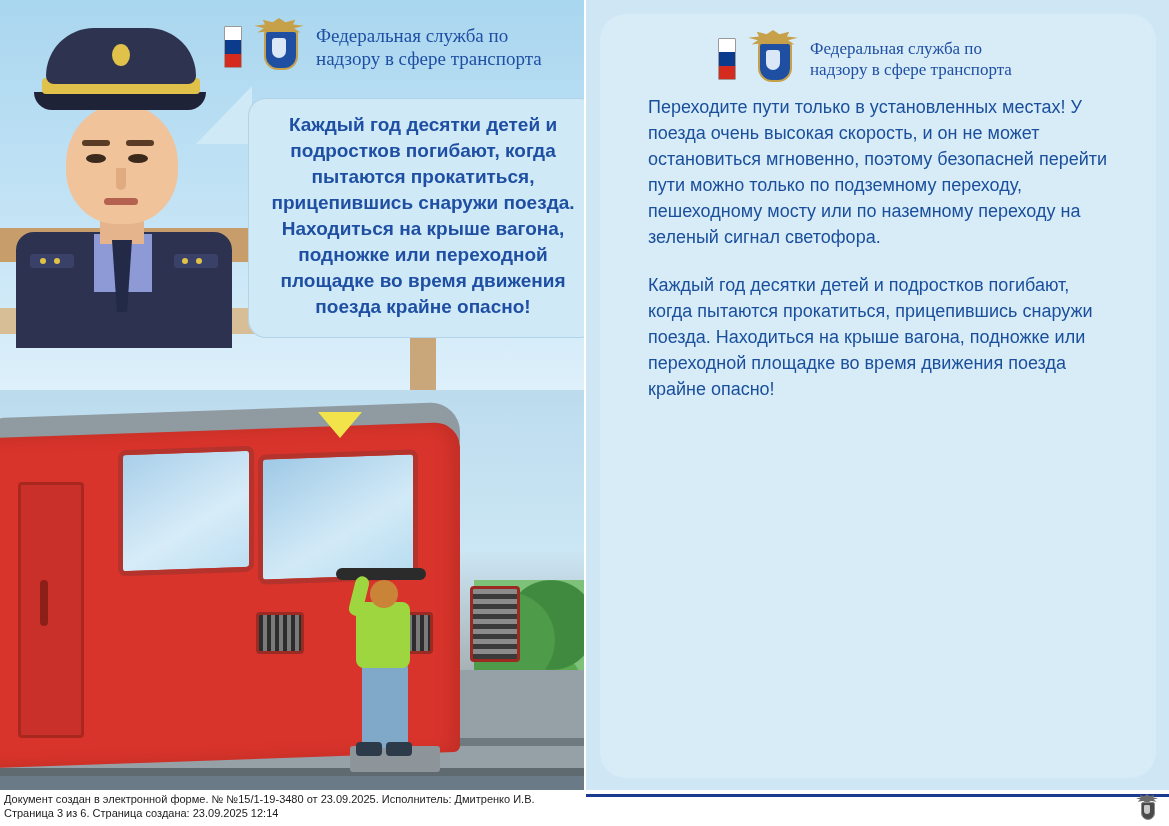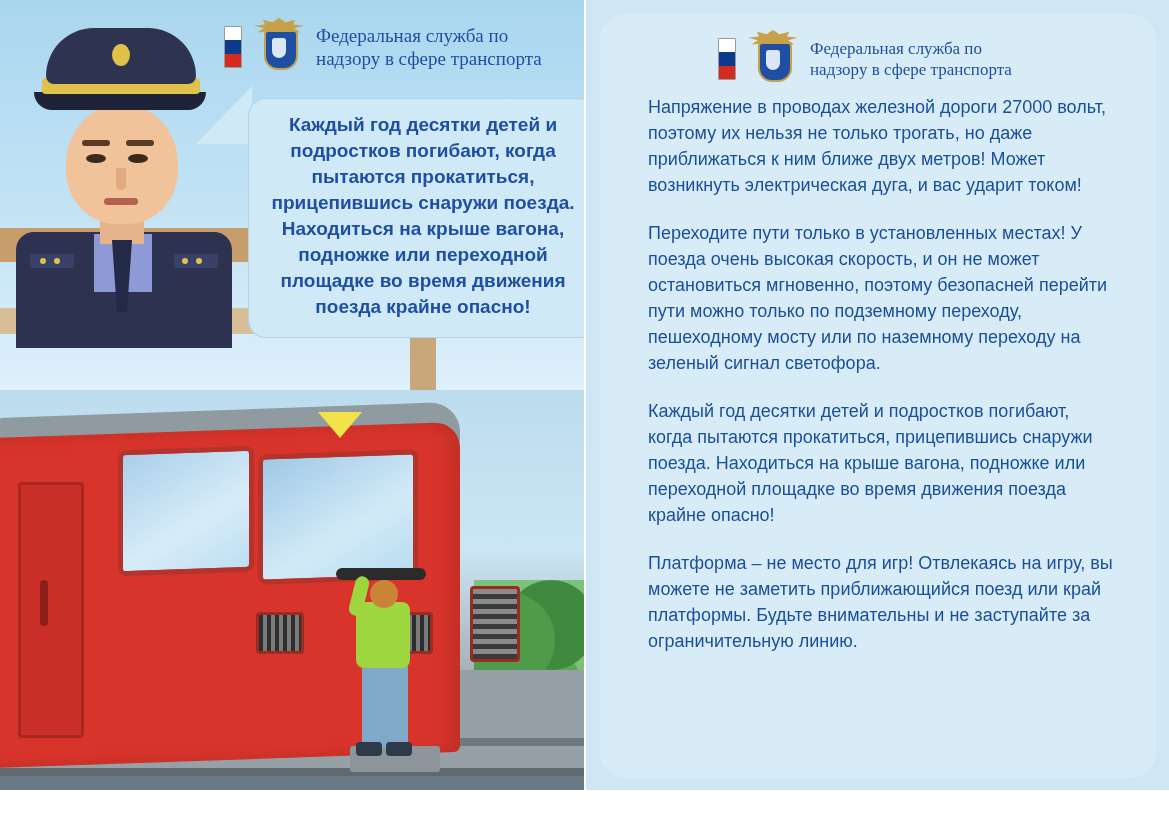--- a/index.html
+++ b/index.html
@@ -404,21 +404,31 @@
         <div class="emblem-shield"></div>
         <div class="emblem-inner"></div>
       </div>
       <div class="logo-text logo-text-right">
         <div>Федеральная служба по</div>
         <div>надзору в сфере транспорта</div>
       </div>
     </div>
 
     <div class="right-body">
-      <p>Напряжение в проводах железной дороги 27000 вольт, поэтому их нельзя не только трогать, но даже приближаться к ним ближе двух метров! Может возникнуть электрическая дуга, и вас ударит током!</p>
       <p>Переходите пути только в установленных местах! У поезда очень высокая скорость, и он не может остановиться мгновенно, поэтому безопасней перейти пути можно только по подземному переходу, пешеходному мосту или по наземному переходу на зеленый сигнал светофора.</p>
       <p>Каждый год десятки детей и подростков погибают, когда пытаются прокатиться, прицепившись снаружи поезда. Находиться на крыше вагона, подножке или переходной площадке во время движения поезда крайне опасно!</p>
-      <p>Платформа – не место для игр! Отвлекаясь на игру, вы можете не заметить приближающийся поезд или край платформы. Будьте внимательны и не заступайте за ограничительную линию.</p>
     </div>
   </div>
 
+  <div class="footer">
+    <div class="footer-rule"></div>
+    <div class="footer-text">
+      <span class="footer-line">Документ создан в электронной форме. № №15/1-19-3480 от 23.09.2025. Исполнитель: Дмитренко И.В.</span>
+      <span class="footer-line">Страница 3 из 6. Страница создана: 23.09.2025 12:14</span>
+    </div>
+    <div class="footer-emblem">
+      <div class="emblem-eagle"></div>
+      <div class="emblem-shield"></div>
+      <div class="emblem-inner"></div>
+    </div>
+  </div>
 
 </div>
 
 </body></html>

